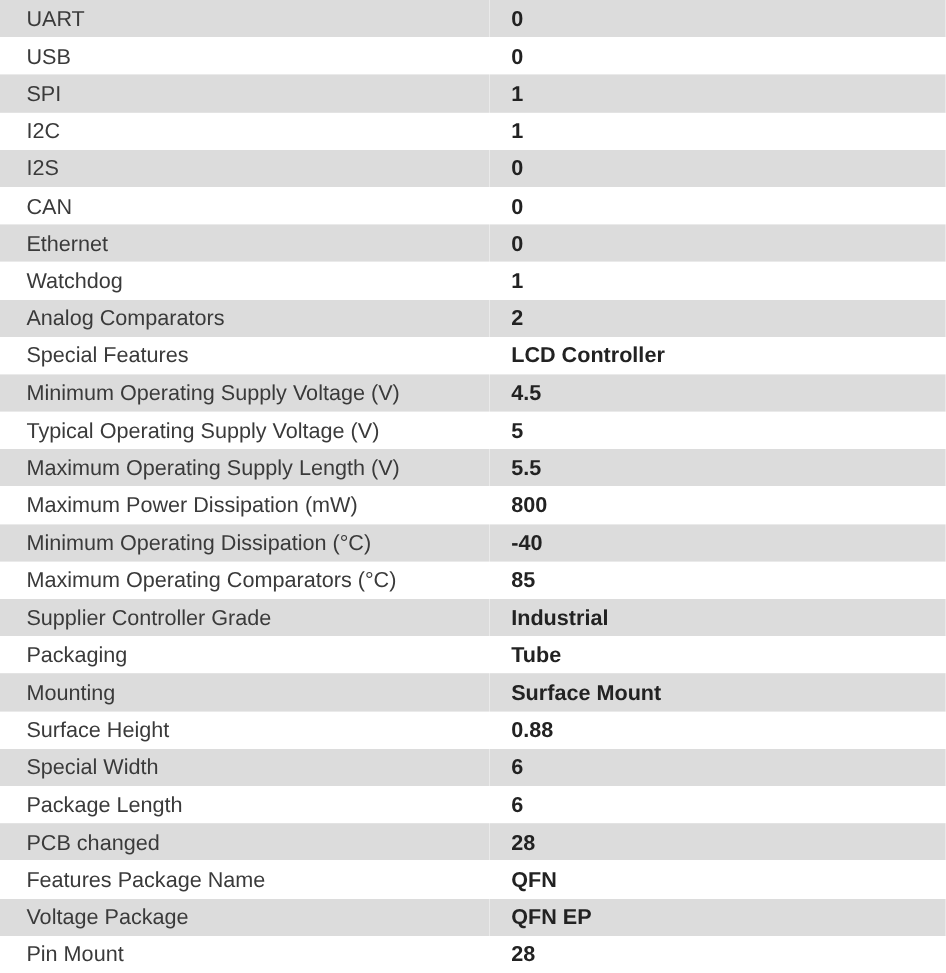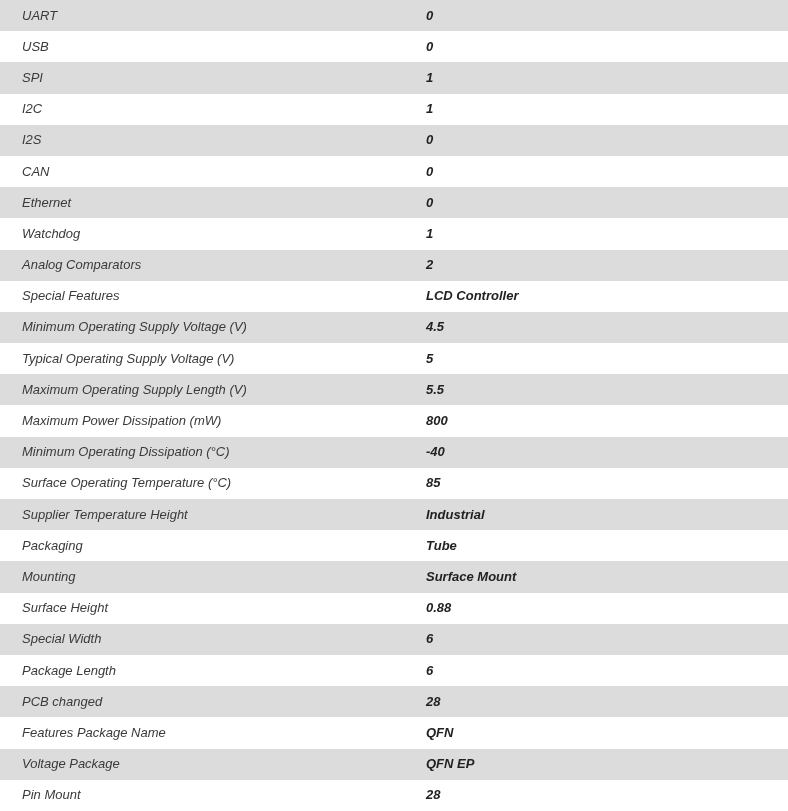--- a/index.html
+++ b/index.html
@@ -24,26 +24,25 @@
   }
   table.spec-table tr.shaded {
     background: #dcdcdc;
   }
   table.spec-table tr.plain {
     background: #ffffff;
   }
   table.spec-table td {
     padding: 0 0 0 22px;
     vertical-align: middle;
-    font-size: 13px;
+    font-size: 18px;
     line-height: 16px;
     white-space: nowrap;
     overflow: hidden;
     text-overflow: ellipsis;
-    font-style: italic;
   }
   table.spec-table td.attr-name {
     width: 386px;
     font-weight: normal;
     color: #3a3a3a;
   }
   table.spec-table td.attr-value {
     width: 380px;
     padding-left: 18px;
     font-weight: bold;
@@ -109,25 +108,25 @@
       </tr>
       <tr class="plain">
         <td class="attr-name">Maximum Power Dissipation (mW)</td>
         <td class="attr-value">800</td>
       </tr>
       <tr class="shaded">
         <td class="attr-name">Minimum Operating Dissipation (°C)</td>
         <td class="attr-value">-40</td>
       </tr>
       <tr class="plain">
-        <td class="attr-name">Surface Operating Temperature (°C)</td>
+        <td class="attr-name">Maximum Operating Comparators (°C)</td>
         <td class="attr-value">85</td>
       </tr>
       <tr class="shaded">
-        <td class="attr-name">Supplier Temperature Height</td>
+        <td class="attr-name">Supplier Controller Grade</td>
         <td class="attr-value">Industrial</td>
       </tr>
       <tr class="plain">
         <td class="attr-name">Packaging</td>
         <td class="attr-value">Tube</td>
       </tr>
       <tr class="shaded">
         <td class="attr-name">Mounting</td>
         <td class="attr-value">Surface Mount</td>
       </tr>

